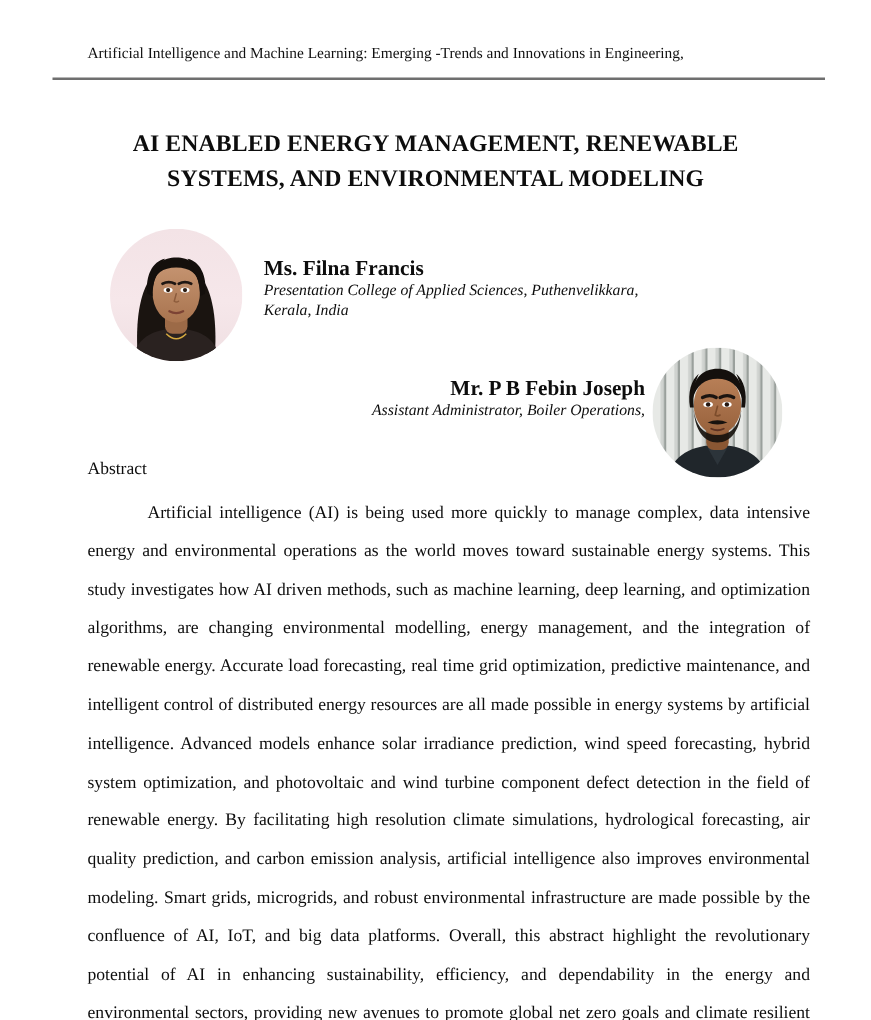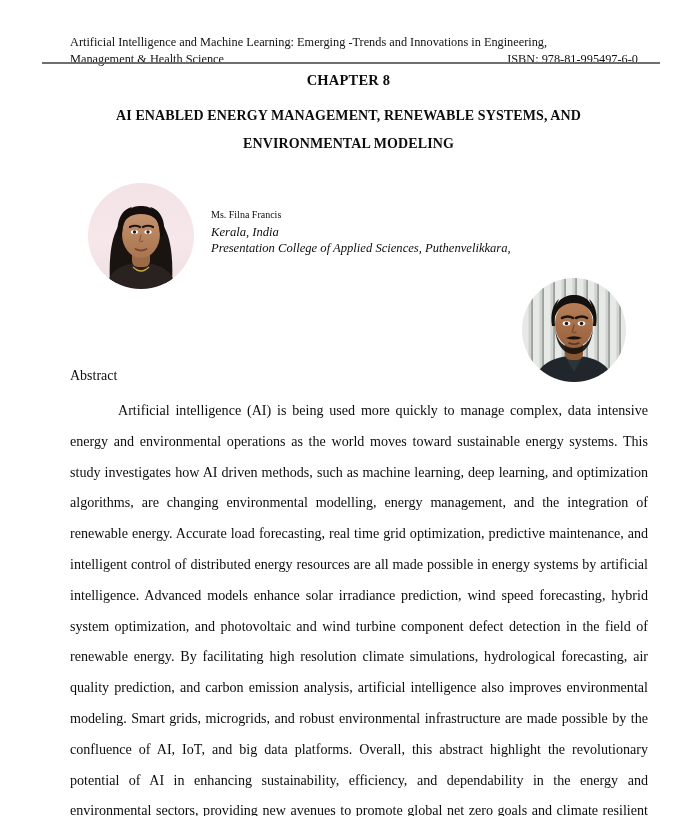--- a/index.html
+++ b/index.html
@@ -62,21 +62,21 @@
     font-size: 14.5px;
     letter-spacing: 0.2px;
   }
   .chapter-title {
     position: absolute;
     left: 80px;
     right: 80px;
     top: 102px;
     text-align: center;
     font-weight: bold;
-    font-size: 14px;
+    font-size: 19px;
     line-height: 28px;
     letter-spacing: 0.1px;
   }
 
   
   .author-block-1 {
     position: absolute;
     left: 88px;
     top: 183px;
     width: 520px;
@@ -110,22 +110,22 @@
     height: 108px;
   }
   .author-2-text {
     position: absolute;
     left: 0px;
     top: 24px;
     width: 428px;
     text-align: right;
   }
   .author-name {
-    font-weight: normal;
-    font-size: 10px;
+    font-weight: bold;
+    font-size: 17px;
     line-height: 18px;
   }
   .author-affil {
     font-style: italic;
     font-size: 12.6px;
     line-height: 16.4px;
   }
 
   
   .abstract-heading {
@@ -151,29 +151,24 @@
   
   .portrait-svg { display: block; width: 100%; height: 100%; }
 </style>
 </head>
 <body>
 
 <div class="page">
 
   <div class="running-head">
     <div class="rh-line1">Artificial Intelligence and Machine Learning:  Emerging -Trends and  Innovations in Engineering,</div>
-    <div class="rh-line2">
-      <span>Management &amp; Health Science</span>
-      <span class="rh-isbn">ISBN: 978-81-995497-6-0</span>
-    </div>
   </div>
 
   <div class="header-rule"></div>
 
-  <div class="chapter-no">CHAPTER 8</div>
   <div class="chapter-title">AI ENABLED ENERGY MANAGEMENT, RENEWABLE SYSTEMS, AND ENVIRONMENTAL MODELING</div>
 
   <div class="author-block-1">
     <div class="photo photo-1">
       <svg class="portrait-svg" viewBox="0 0 106 106" preserveAspectRatio="xMidYMid slice" aria-hidden="true">
         <defs>
           <linearGradient id="bg1" x1="0" y1="0" x2="0" y2="1">
             <stop offset="0%" stop-color="#f3e3e6"></stop>
             <stop offset="55%" stop-color="#f6e7ea"></stop>
             <stop offset="100%" stop-color="#efdfe2"></stop>
@@ -207,27 +202,29 @@
 
         <path d="M53 52 l-1.6 6 q1.8 1.3 3.4 0" stroke="#8d5c3c" stroke-width="1.2" fill="none" stroke-linecap="round"></path>
 
         <path d="M47.5 66 q5.5 3 11 0" stroke="#7c4334" stroke-width="1.8" fill="none" stroke-linecap="round"></path>
 
         <path d="M45 84 q8 8 16 0" stroke="#d4a93f" stroke-width="1.2" fill="none"></path>
       </svg>
     </div>
     <div class="author-1-text">
       <div class="author-name">Ms. Filna Francis</div>
+      <div class="author-affil">Presentation College of Applied Sciences, Puthenvelikkara,</div>
       <div class="author-affil">Kerala, India</div>
-      <div class="author-affil">Presentation College of Applied Sciences, Puthenvelikkara,</div>
     </div>
   </div>
 
   <div class="author-block-2">
     <div class="author-2-text">
+      <div class="author-name">Mr. P B Febin Joseph</div>
+      <div class="author-affil">Assistant Administrator, Boiler Operations,</div>
     </div>
     <div class="photo photo-2">
       <svg class="portrait-svg" viewBox="0 0 104 104" preserveAspectRatio="xMidYMid slice" aria-hidden="true">
         <defs>
           <linearGradient id="skin2" x1="0" y1="0" x2="0" y2="1">
             <stop offset="0%" stop-color="#b98058"></stop>
             <stop offset="100%" stop-color="#97613c"></stop>
           </linearGradient>
           <pattern id="slats" width="11" height="104" patternUnits="userSpaceOnUse">
             <rect x="0" y="0" width="11" height="104" fill="#cfd2cf"></rect>

